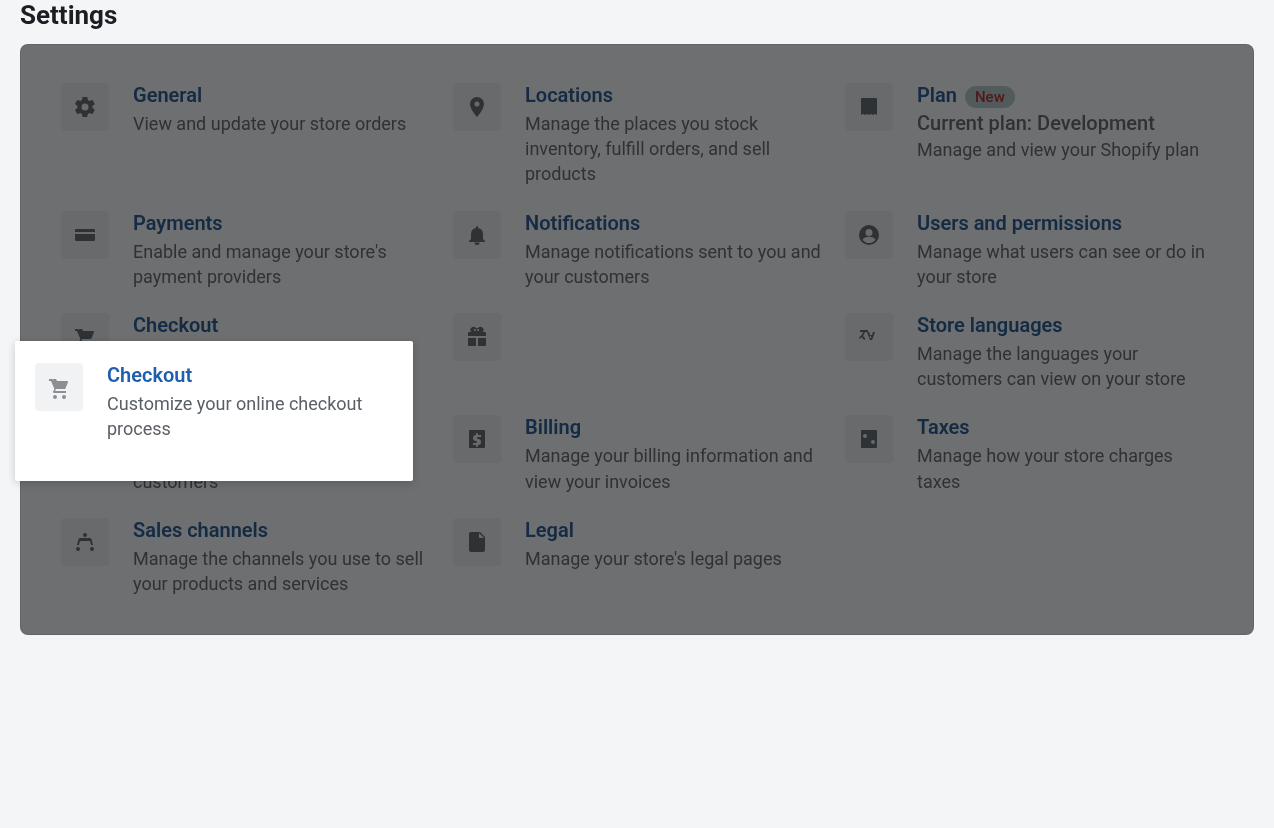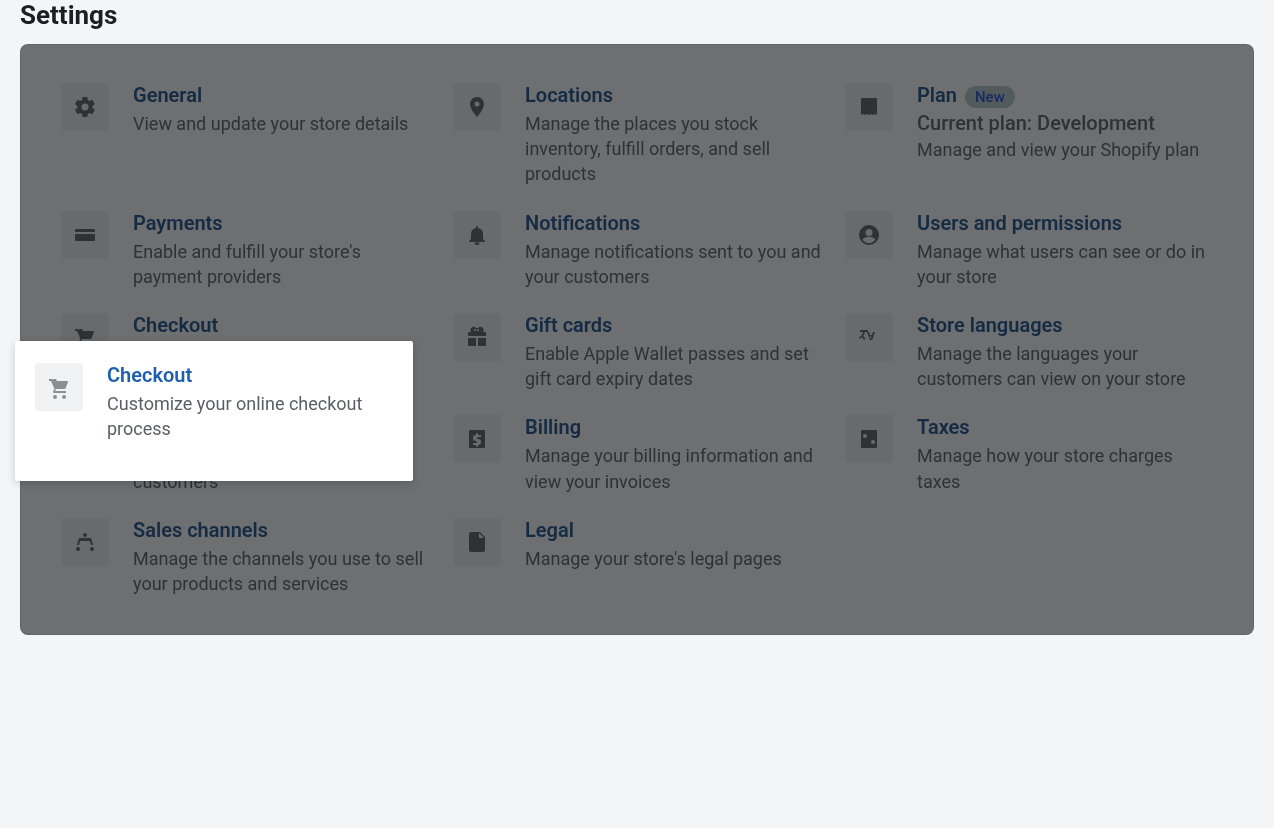--- a/index.html
+++ b/index.html
@@ -68,21 +68,21 @@
     margin-bottom: 2px;
   }
   .tile-text .desc {
     color: #5a5f66;
     font-size: 18px;
     line-height: 1.4;
   }
   .badge {
     display: inline-block;
     background: #bcc9cb;
-    color: #1d4ed8;
+    color: #b91c1c;
     font-size: 15px;
     font-weight: 500;
     padding: 2px 10px;
     border-radius: 12px;
     margin-left: 8px;
     vertical-align: middle;
   }
 
   
   .dimmer {
@@ -115,21 +115,21 @@
       <div class="grid">
 
         <div class="tile">
           <div class="icon-box">
             <svg viewBox="0 0 24 24">
                 <path d="M19.4 13a7.8 7.8 0 0 0 .1-1 7.8 7.8 0 0 0-.1-1l2.1-1.6a.5.5 0 0 0 .1-.7l-2-3.4a.5.5 0 0 0-.6-.2l-2.5 1a7.6 7.6 0 0 0-1.7-1l-.4-2.6A.5.5 0 0 0 13.9 2h-4a.5.5 0 0 0-.5.4L9 5a7.6 7.6 0 0 0-1.7 1l-2.5-1a.5.5 0 0 0-.6.2l-2 3.4a.5.5 0 0 0 .1.7L4.4 11a7.8 7.8 0 0 0-.1 1 7.8 7.8 0 0 0 .1 1l-2.1 1.6a.5.5 0 0 0-.1.7l2 3.4a.5.5 0 0 0 .6.2l2.5-1a7.6 7.6 0 0 0 1.7 1l.4 2.6a.5.5 0 0 0 .5.4h4a.5.5 0 0 0 .5-.4l.4-2.6a7.6 7.6 0 0 0 1.7-1l2.5 1a.5.5 0 0 0 .6-.2l2-3.4a.5.5 0 0 0-.1-.7ZM12 15.5A3.5 3.5 0 1 1 15.5 12 3.5 3.5 0 0 1 12 15.5Z"></path>
               </svg>
           </div>
           <div class="tile-text">
             <span class="title">General</span>
-            <div class="desc">View and update your store details</div>
+            <div class="desc">View and update your store orders</div>
           </div>
         </div>
 
         <div class="tile">
           <div class="icon-box">
             <svg viewBox="0 0 24 24">
                 <path d="M12 2a7 7 0 0 0-7 7c0 5.2 7 13 7 13s7-7.8 7-13a7 7 0 0 0-7-7Zm0 9.5A2.5 2.5 0 1 1 14.5 9 2.5 2.5 0 0 1 12 11.5Z"></path>
               </svg>
           </div>
           <div class="tile-text">
@@ -152,21 +152,21 @@
         </div>
 
         <div class="tile">
           <div class="icon-box">
             <svg viewBox="0 0 24 24">
                 <path d="M3 6h18a1 1 0 0 1 1 1v2H2V7a1 1 0 0 1 1-1Zm-1 5h20v6a1 1 0 0 1-1 1H3a1 1 0 0 1-1-1Zm3 3h4v2H5Z"></path>
               </svg>
           </div>
           <div class="tile-text">
             <span class="title">Payments</span>
-            <div class="desc">Enable and fulfill your store's payment providers</div>
+            <div class="desc">Enable and manage your store's payment providers</div>
           </div>
         </div>
 
         <div class="tile">
           <div class="icon-box">
             <svg viewBox="0 0 24 24">
                 <path d="M12 22a2.5 2.5 0 0 0 2.5-2.5h-5A2.5 2.5 0 0 0 12 22Zm6-6V11a6 6 0 0 0-5-5.9V4a1 1 0 0 0-2 0v1.1A6 6 0 0 0 6 11v5l-2 2v1h16v-1Z"></path>
               </svg>
           </div>
           <div class="tile-text">
@@ -197,24 +197,20 @@
             <span class="title">Checkout</span>
             <div class="desc">Customize your online checkout process</div>
           </div>
         </div>
 
         <div class="tile">
           <div class="icon-box">
             <svg viewBox="0 0 24 24">
                 <path d="M20 7h-2.2A3 3 0 0 0 13 3a3 3 0 0 0-1 .2A3 3 0 0 0 11 3a3 3 0 0 0-4.8 4H4a1 1 0 0 0-1 1v3h18V8a1 1 0 0 0-1-1ZM9 5a1 1 0 1 1 1 1H9Zm5 1h-1a1 1 0 1 1 1-1ZM3 13h8v8H4a1 1 0 0 1-1-1Zm10 0h8v7a1 1 0 0 1-1 1h-7Z"></path>
               </svg>
-          </div>
-          <div class="tile-text">
-            <span class="title">Gift cards</span>
-            <div class="desc">Enable Apple Wallet passes and set gift card expiry dates</div>
           </div>
         </div>
 
         <div class="tile">
           <div class="icon-box">
             <svg viewBox="0 0 24 24">
                 <path d="M12.9 15 10 7h2l1 3h2l1-3h2l-2.9 8Zm-.4-2h2l-1-2.8ZM3 5h8v2H8c-.3 1.4-1 2.8-2 4l2.5 2.5-1.4 1.4L4.6 12A13 13 0 0 1 3 14l-1-1.8A11 11 0 0 0 4.7 10 10 10 0 0 0 6.2 7H3Z"></path>
               </svg>
           </div>
           <div class="tile-text">

